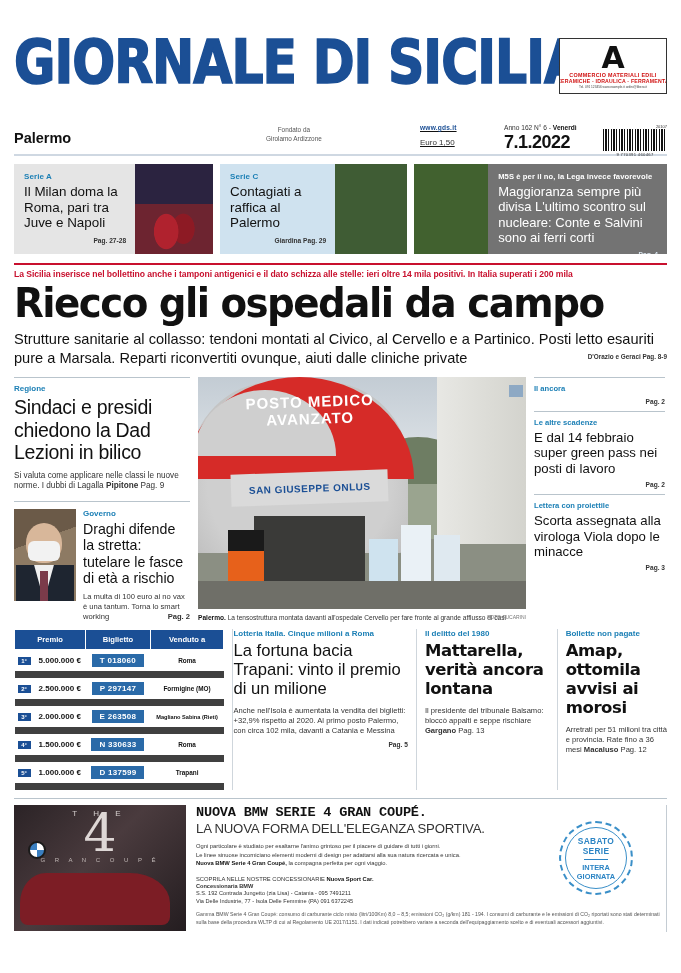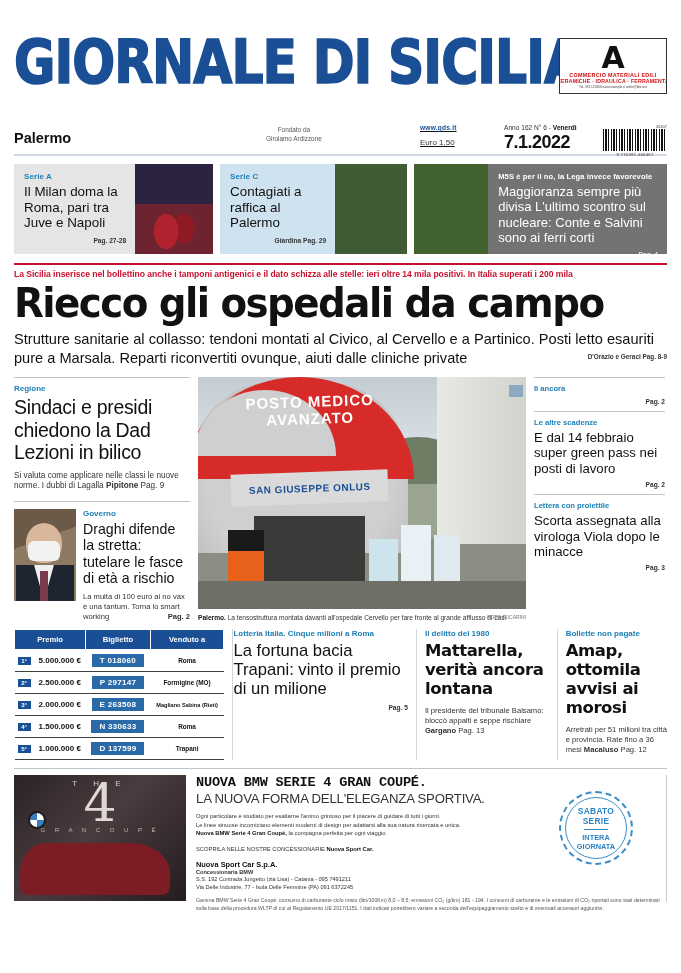--- a/index.html
+++ b/index.html
@@ -163,21 +163,21 @@
   .bcol1 { width: 216px; }
   .bcol2 { width: 180px; }
   .bcol3 { width: 136px; }
   .bcol4 { width: 113px; }
 
   .lot-table { width: 100%; border-collapse: collapse; font-size: 7px; }
   .lot-table th {
     background: #1b4f95; color: #fff; font-size: 7.6px; font-weight: 700;
     padding: 5px 2px; text-align: center; border: 1px solid #fff;
   }
-  .lot-table td { padding: 4px 2px; text-align: center; border-bottom: 1px solid #404040; }
+  .lot-table td { padding: 4px 2px; text-align: center; border-bottom: 7px solid #404040; }
   .rank { background: #1b4f95; color: #fff; font-weight: 700; font-size: 6px; padding: 1px 3px; display: inline-block; min-width: 13px; }
   .prize { font-weight: 700; font-size: 8px; color: #111; }
   .ticket { background: #2a6aa8; color: #fff; font-weight: 700; font-size: 8px; padding: 2px 8px; display: inline-block; letter-spacing: .3px; }
   .sold { font-size: 6.4px; font-weight: 700; color: #111; }
   .col-div { border-left: 1px solid #cfd6dc; }
 
   .bt-kicker { font-size: 8px; font-weight: 700; color: #1b7fb5; margin-bottom: 3px; }
   .bt-title-lg { font-size: 16.6px; line-height: 19px; color: #111; }
   .bt-title-bold { font-family:"DejaVu Sans",sans-serif; font-weight: 700; font-size: 16.5px; line-height: 19px; color: #111; letter-spacing:-0.4px; }
   .bt-sub { font-size: 7.6px; line-height: 9.8px; color: #333; margin-top: 8px; position: relative; }
@@ -419,20 +419,21 @@
             <td><span class="ticket">D 137599</span></td>
             <td class="sold">Trapani</td>
           </tr>
         </tbody>
       </table>
     </div>
 
     <div class="bcol2 col-div" style="">
       <div class="bt-kicker">Lotteria Italia. Cinque milioni a Roma</div>
       <div class="bt-title-lg">La fortuna bacia Trapani: vinto il premio di un milione</div>
+      <div class="bt-sub">Anche nell'Isola è aumentata la vendita dei biglietti: +32,9% rispetto al 2020. Al primo posto Palermo, con circa 102 mila, davanti a Catania e Messina</div>
       <div class="pg">Pag. 5</div>
     </div>
 
     <div class="bcol3 col-div" style="padding-left:8px">
       <div class="bt-kicker">Il delitto del 1980</div>
       <div class="bt-title-bold">Mattarella, verità ancora lontana</div>
       <div class="bt-sub">
         <span>Il presidente del tribunale Balsamo: bloccò appalti e seppe rischiare</span>
         <span class="author">Gargano</span>
         <span>Pag. 13</span>
@@ -464,21 +465,20 @@
       <div class="ad-h2">LA NUOVA FORMA DELL'ELEGANZA SPORTIVA.</div>
       <div class="ad-p">Ogni particolare è studiato per esaltarne l'animo grintoso per il piacere di guidare di tutti i giorni.</div>
       <div class="ad-p" style="margin-top:0">Le linee sinuose incorniciano elementi moderni di design per adattarsi alla sua natura ricercata e unica.</div>
       <div class="ad-p" style="margin-top:0">
         <b>Nuova BMW Serie 4 Gran Coupé,</b><span> la compagna perfetta per ogni viaggio.</span>
       </div>
       <div class="ad-p" style="margin-top:7px">
         <span>SCOPRILA NELLE NOSTRE CONCESSIONARIE</span>
         <b>Nuova Sport Car.</b>
       </div>
-      <div class="ad-dealer-name">Nuova Sport Car S.p.A.</div>
       <div class="ad-dealer-sub">Concessionaria BMW</div>
       <div class="ad-dealer-addr">S.S. 192 Contrada Jungetto (zia Lisa) - Catania - 095 7491211</div>
       <div class="ad-dealer-addr">Via Delle Industrie, 77 - Isola Delle Femmine (PA)   091 6372245</div>
       <div class="ad-disc">Gamma BMW Serie 4 Gran Coupé: consumo di carburante ciclo misto (litri/100Km) 8,0 – 8,5; emissioni CO₂ (g/km) 181 - 194. I consumi di carburante e le emissioni di CO₂ riportati sono stati determinati sulla base della procedura WLTP di cui al Regolamento UE 2017/1151. I dati indicati potrebbero variare a seconda dell'equipaggiamento scelto e di eventuali accessori aggiuntivi.</div>
 
       <div class="ad-stamp">
         <div class="inner">
           <div class="s1">SABATO</div>
           <div class="s2">SERIE</div>
           <div class="sep"></div>

